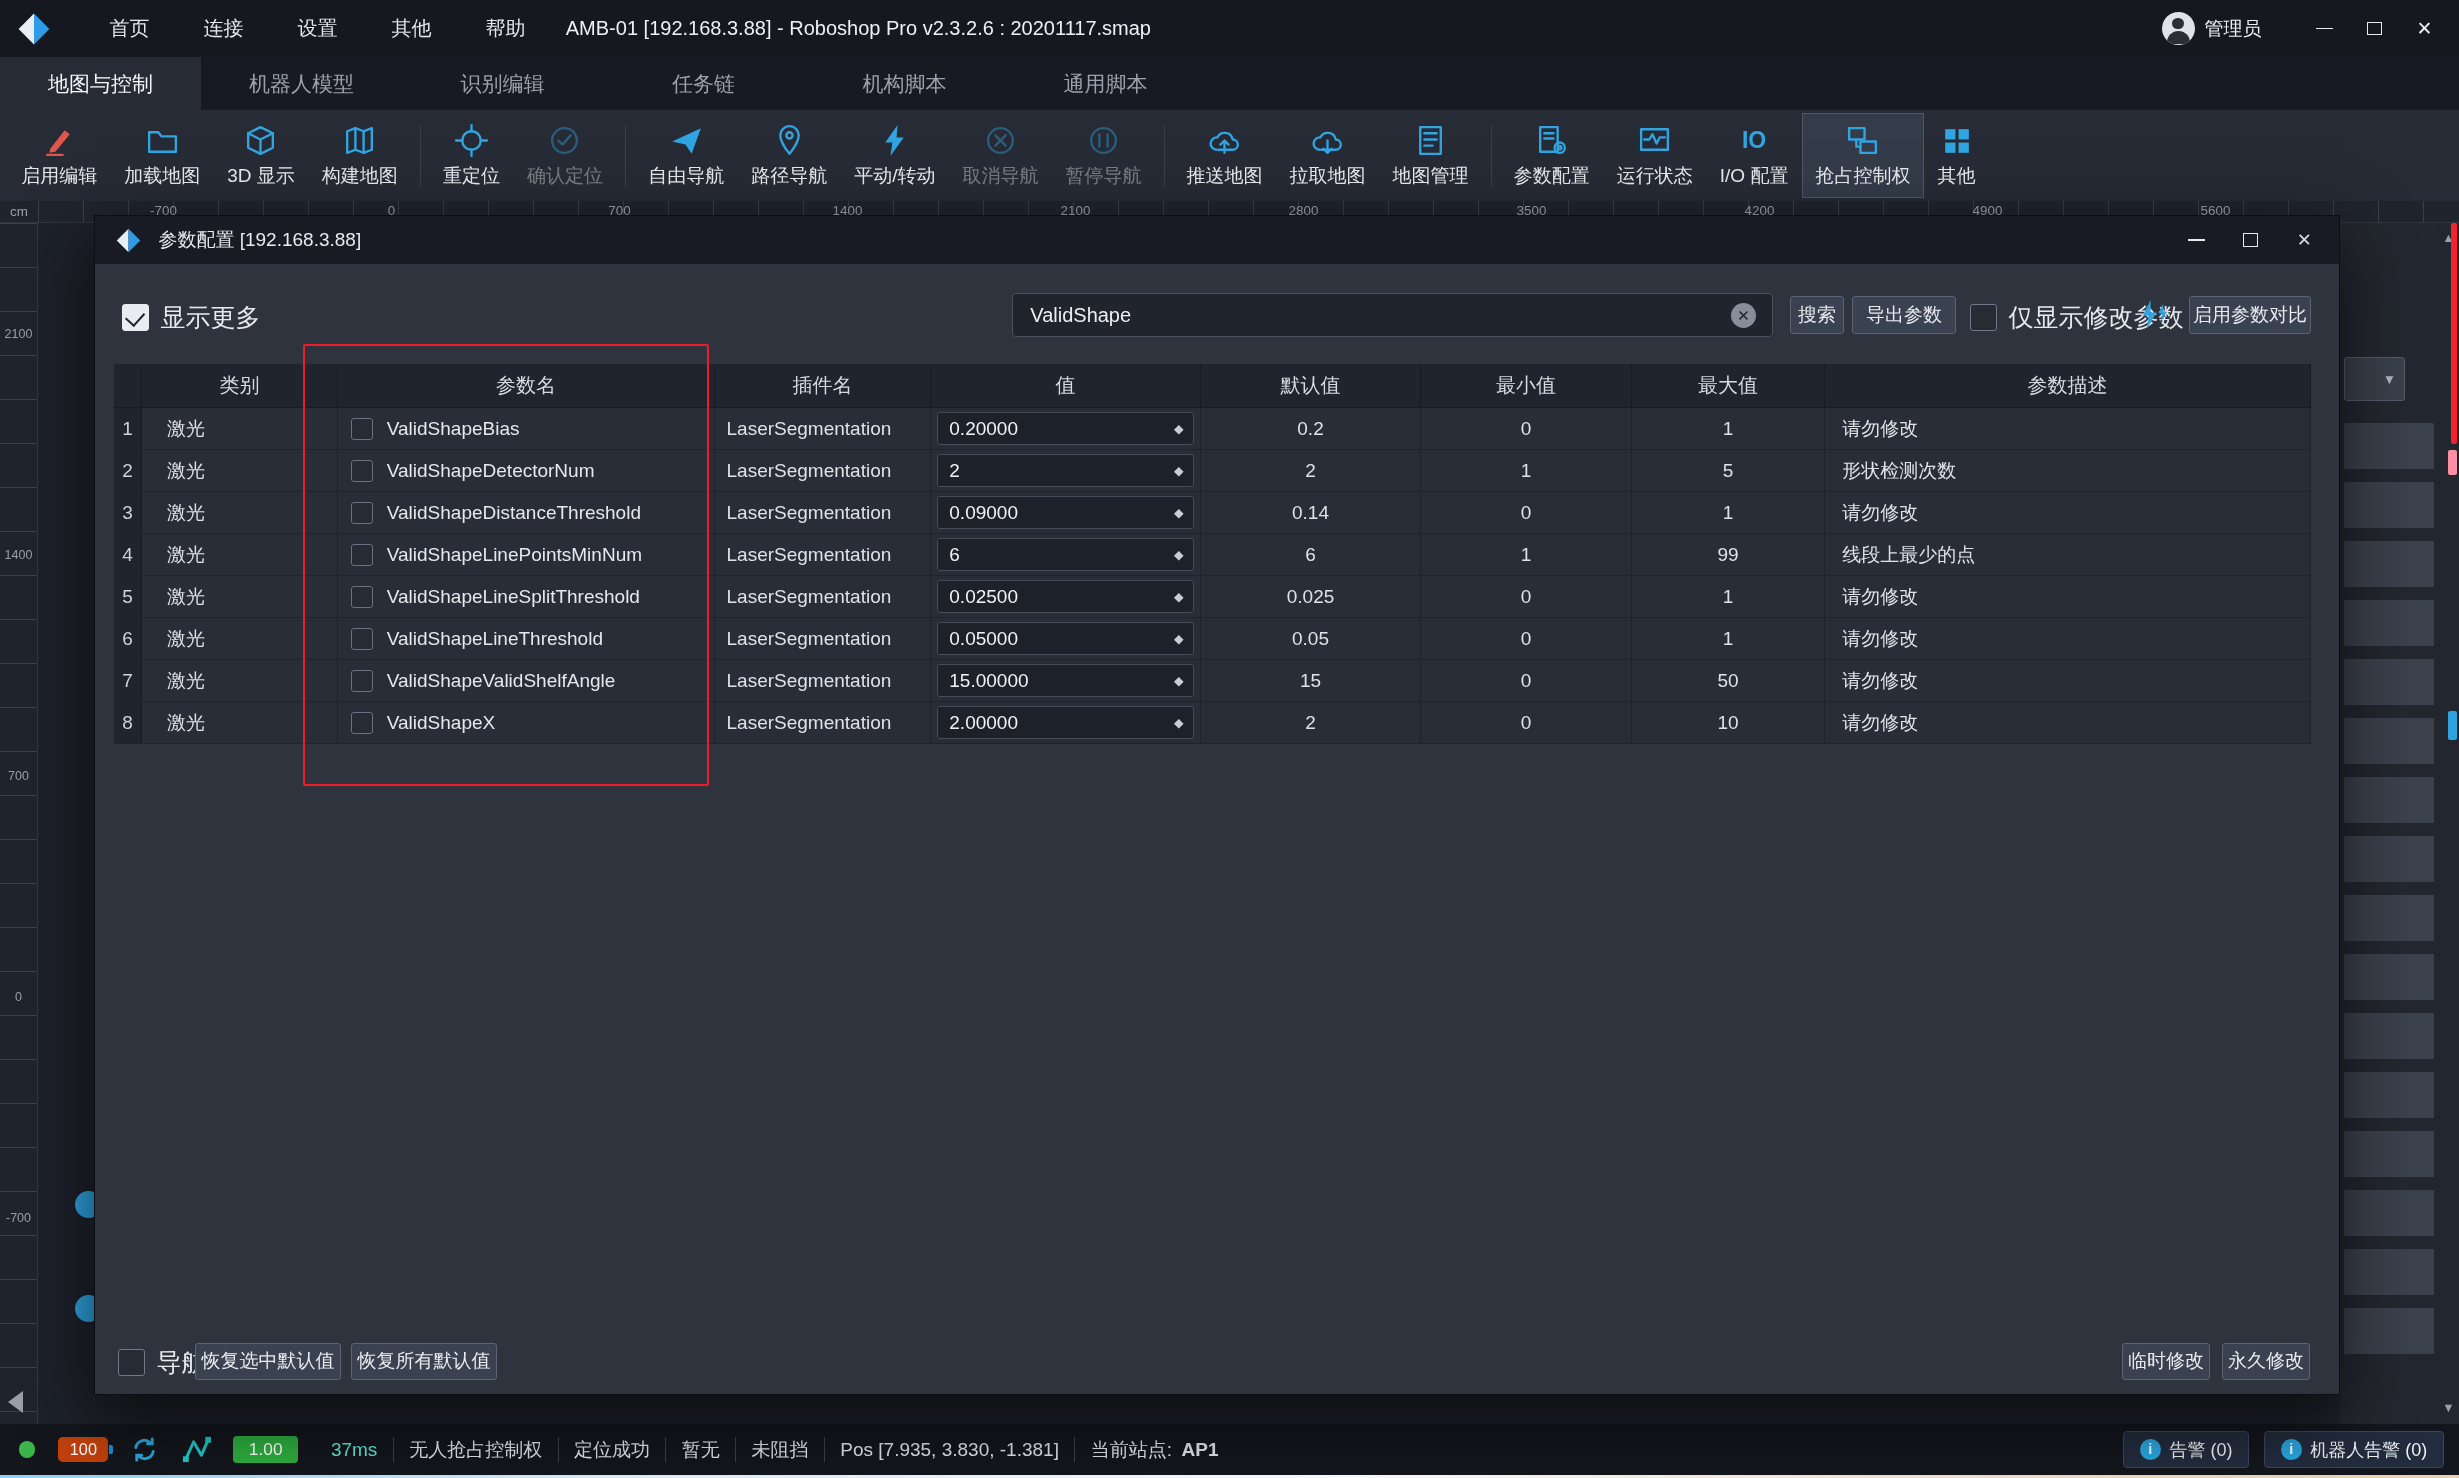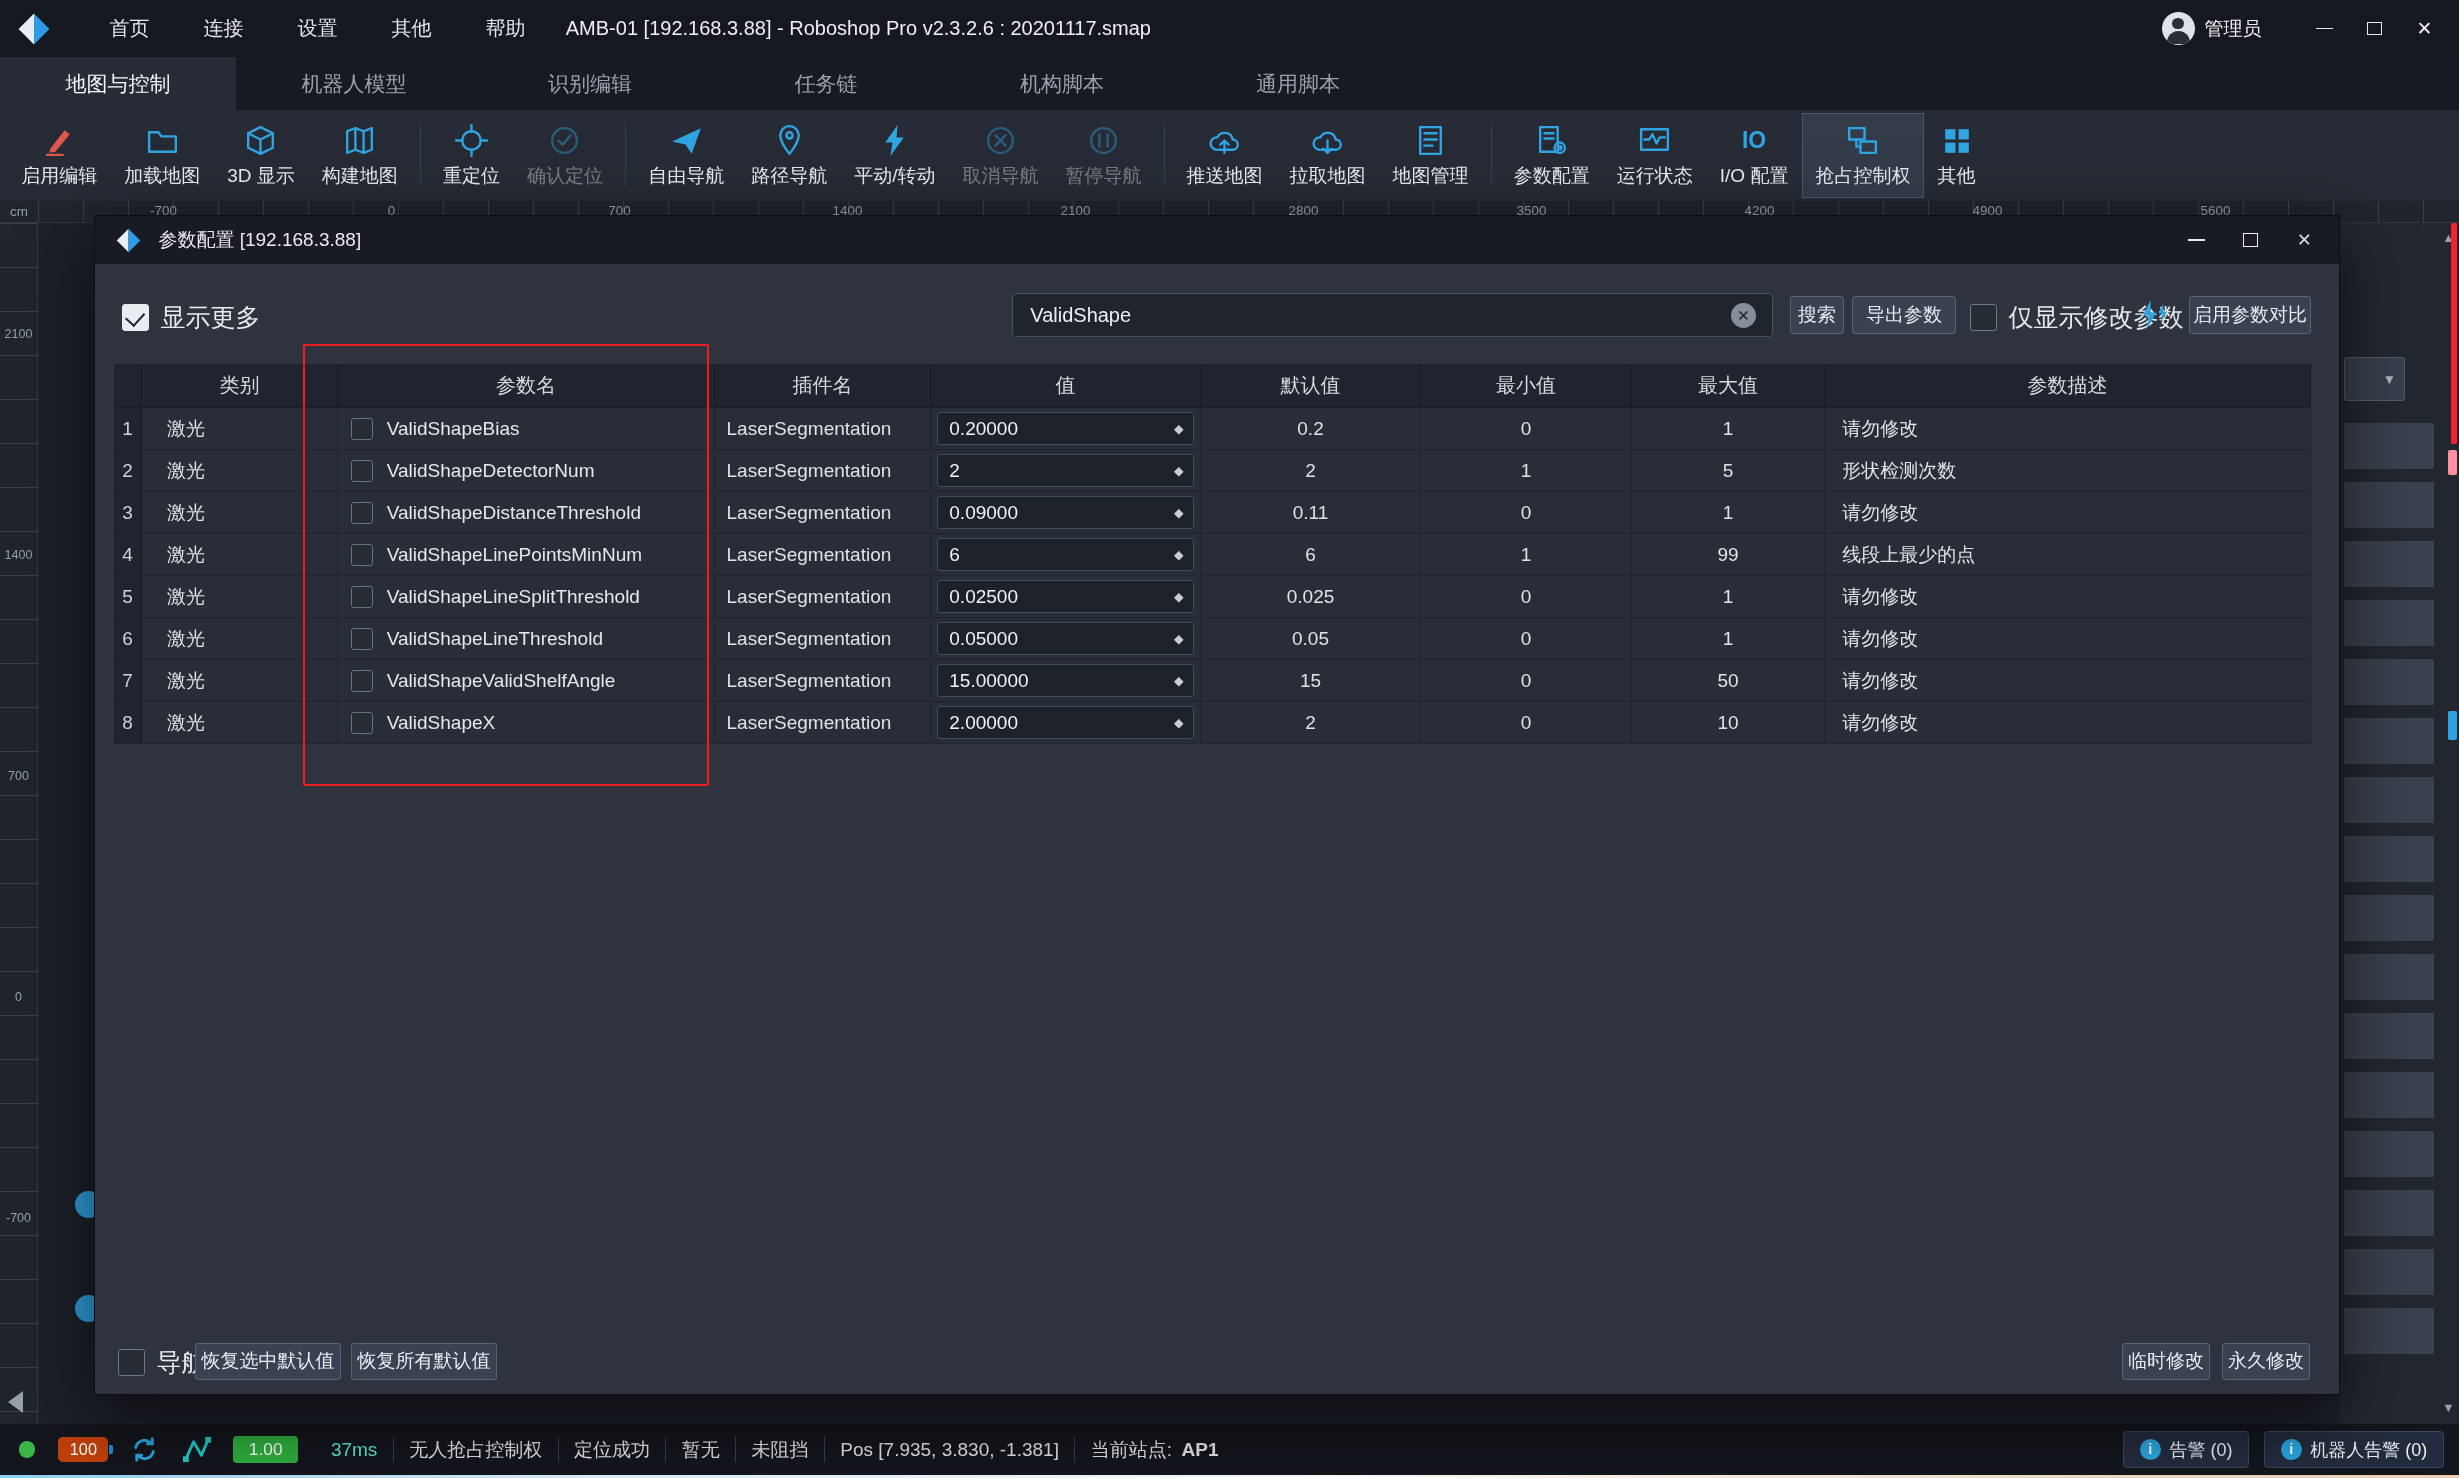--- a/index.html
+++ b/index.html
@@ -20,21 +20,21 @@
   .avatar::before { content:""; position:absolute; left:10.6px; top:5.8px; width:11.5px; height:11.5px; border-radius:50%; background:#2a2e37; }
   .avatar::after { content:""; position:absolute; left:4.8px; top:19px; width:23px; height:13.4px; border-radius:11.5px 11.5px 0 0; background:#2a2e37; }
   .user-name { font-size:19px; color:#f0f2f5; }
   .win-controls { display:flex; align-items:center; margin-right:9.6px; }
   .wc-btn { width:50px; height:57px; display:flex; align-items:center; justify-content:center; color:#e8eaee; font-size:19px; }
   .wc-min-bar { width:17.3px; height:1.9px; background:#e8eaee; }
   .wc-restore-box { width:15.4px; height:13.4px; border:1.9px solid #e8eaee; }
 
   
   .tabbar { position:absolute; left:0; top:57px; width:2459px; height:53px; background:#171a22; display:flex; }
-  .tab { width:236px; text-align:center; line-height:53px; font-size:21px; color:#9ba1ac; }
+  .tab { width:201px; text-align:center; line-height:53px; font-size:21px; color:#9ba1ac; }
   .tab.active { background:#262b35; color:#f4f6f8; }
 
   
   .toolbar { position:absolute; left:0; top:110px; width:2459px; height:91px; background:#262b35;
     display:flex; align-items:center; padding-left:7.7px; }
   .tool-btn { display:flex; flex-direction:column; align-items:center; justify-content:center;
     padding:5.8px 12.5px; height:85px; gap:4.8px; border:1px solid transparent; }
   .tool-btn .lab { font-size:19px; color:#e8eaee; white-space:nowrap; }
   .tool-btn.disabled { opacity:.42; }
   .tool-btn.selected { background:#343c4a; border-color:#4e586a; }
@@ -517,21 +517,21 @@
               <span class="rcb"></span>
               <span>ValidShapeDistanceThreshold</span>
             </div>
             <div class="c plugin">LaserSegmentation</div>
             <div class="c val">
               <div class="vinput">
                 <span>0.09000</span>
                 <span class="diamond">◆</span>
               </div>
             </div>
-            <div class="c ctr">0.11</div>
+            <div class="c ctr">0.14</div>
             <div class="c ctr">0</div>
             <div class="c ctr">1</div>
             <div class="c desc">请勿修改</div>
           </div>
 
           <div class="pgrid prow">
             <div class="c num">4</div>
             <div class="c cat">激光</div>
             <div class="c name">
               <span class="rcb"></span>

